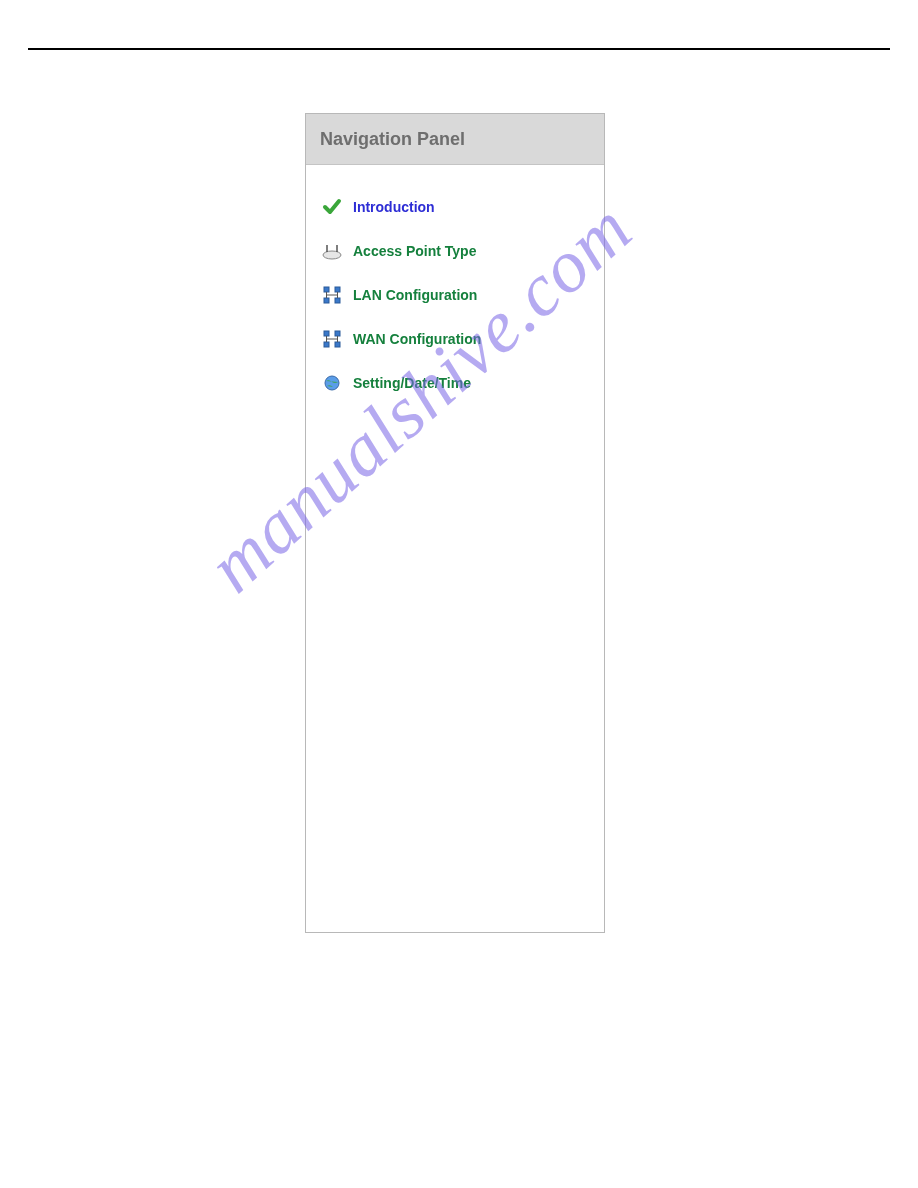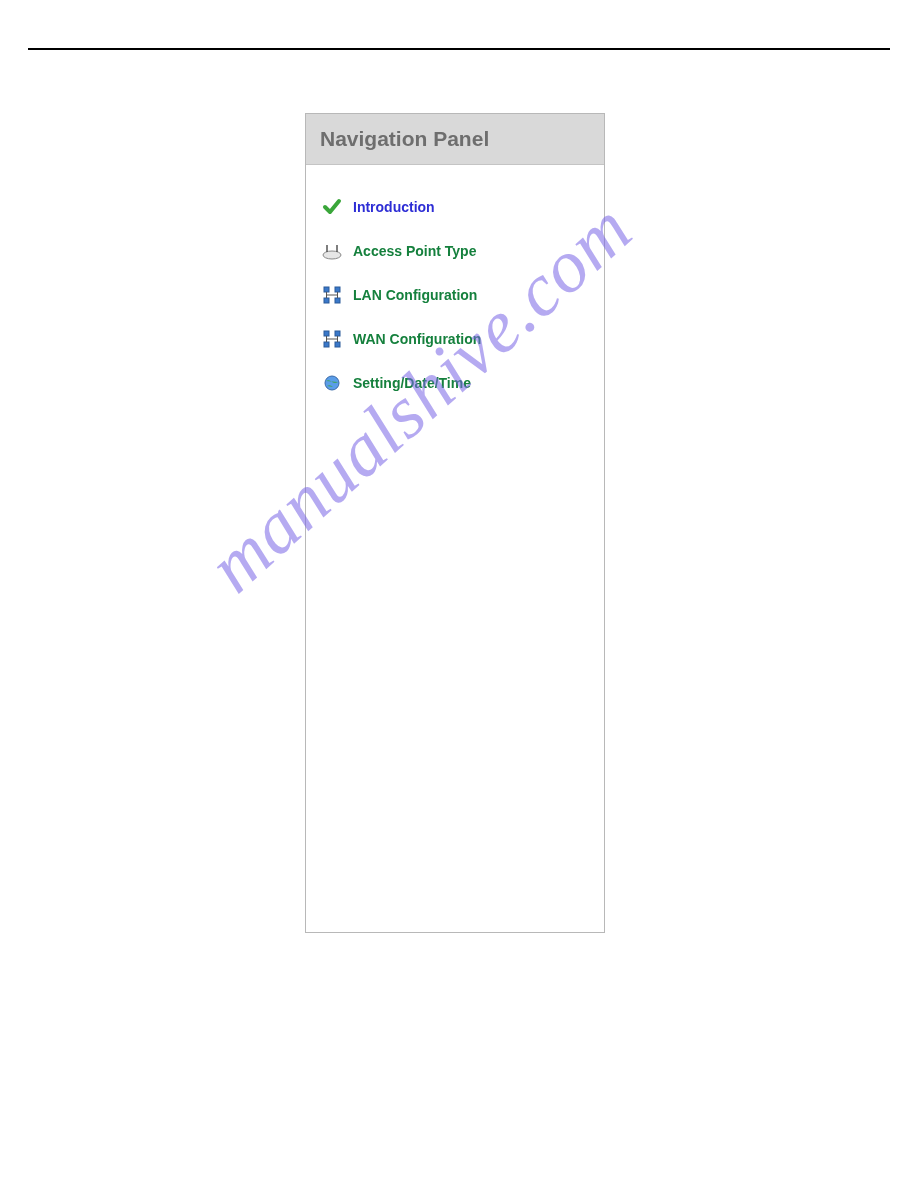--- a/index.html
+++ b/index.html
@@ -30,21 +30,21 @@
       background: #fff;
       box-sizing: border-box;
     }
     .panel-header {
       height: 50px;
       background: #d9d9d9;
       border-bottom: 1px solid #c4c4c4;
       display: flex;
       align-items: center;
       padding-left: 14px;
-      font-size: 21px;
+      font-size: 18px;
       font-weight: bold;
       color: #6e6e6e;
     }
     .panel-body {
       padding: 20px 12px 10px 15px;
     }
     .nav-item {
       display: flex;
       align-items: center;
       height: 44px;

